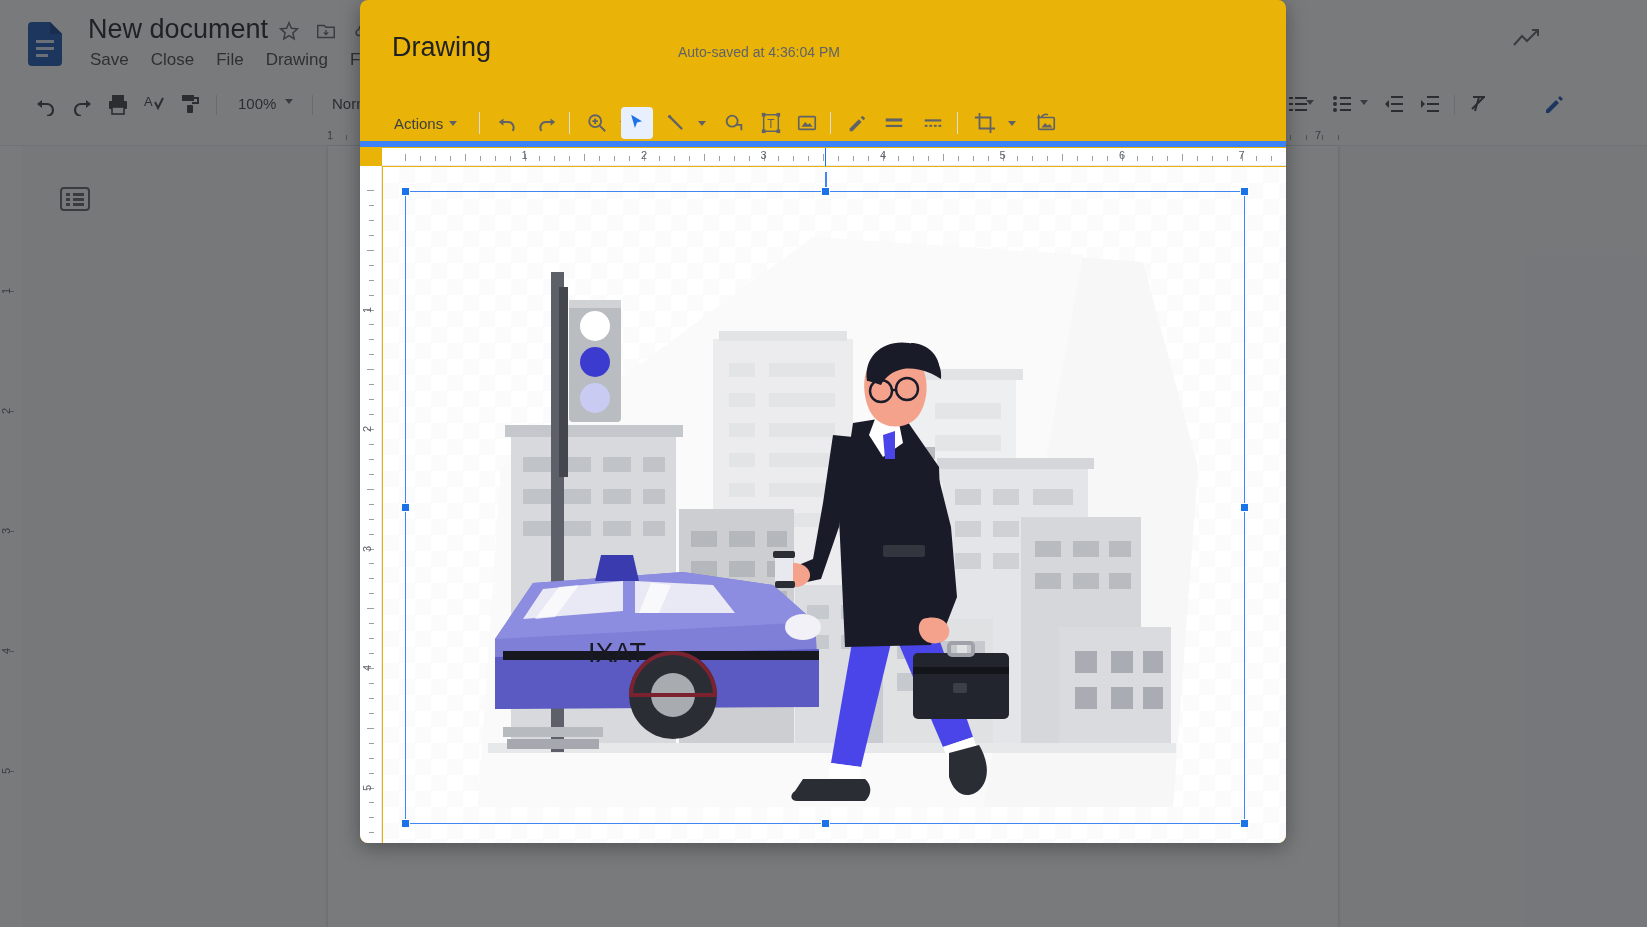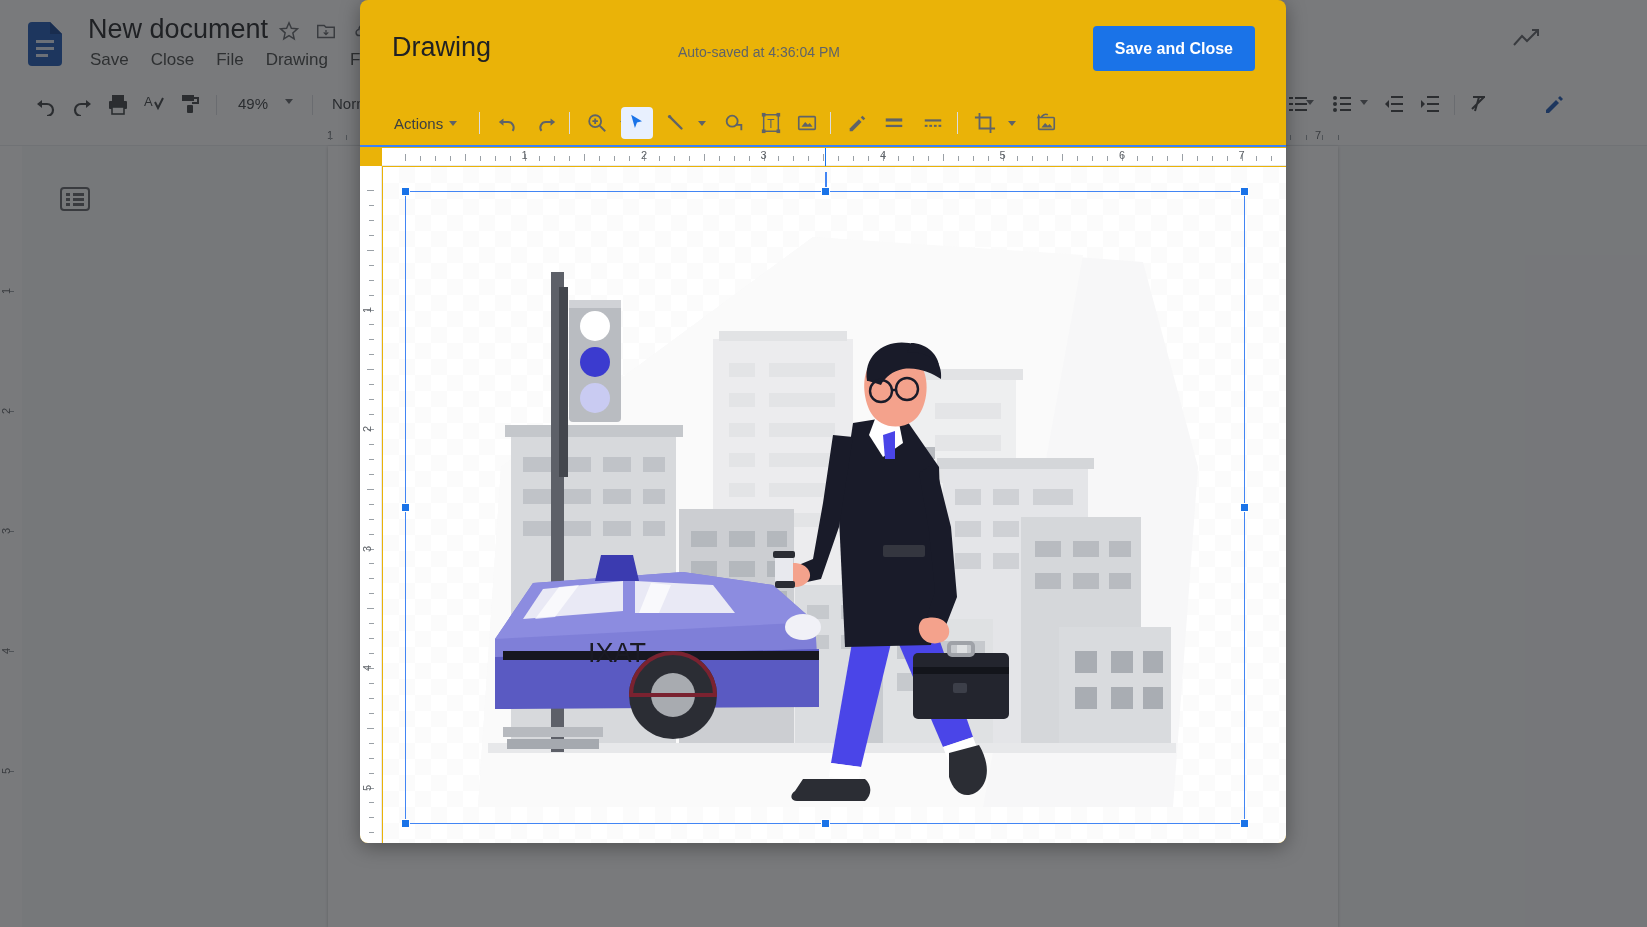--- a/index.html
+++ b/index.html
@@ -60,21 +60,21 @@
   .save-close {
     position: absolute; right: 31px; top: 26px;
     height: 45px; padding: 0 22px;
     background: #1a73e8; color: #fff;
     border: none; border-radius: 4px;
     font-size: 16px; font-weight: bold;
     font-family: "Liberation Sans", sans-serif;
     cursor: pointer;
   }
 
-  .draw-toolbar { position: relative; height: 47px; border-bottom: 2px solid #3b82f6; }
+  .draw-toolbar { position: relative; height: 47px; border-bottom: 6px solid #3b82f6; }
   .dt-item { position: absolute; top: 7px; height: 32px; display: flex; align-items: center; justify-content: center; border-radius: 4px; cursor: pointer; }
   .dt-actions { left: 28px; padding: 0 6px; font-size: 15px; color: #3c4043; gap: 6px; }
   .dt-ico { width: 32px; }
   .dt-car { width: 16px; }
   .dt-sep { position: absolute; top: 12px; width: 1px; height: 22px; background: #dadce0; }
   .dt-active { background: #e8f0fe; }
 
   .draw-ruler-h { position: absolute; top: 148px; left: 22px; width: 904px; height: 18px; background: #fff; border-bottom: 1px solid #e8eaed; }
   .draw-ruler-v { position: absolute; top: 166px; left: 0px; width: 22px; height: 677px; background: #fff; border-right: 1px solid #e8eaed; }
   .drt-h { position: absolute; top: 8px; width: 1px; height: 5px; background: #9aa0a6; }
@@ -154,21 +154,21 @@
     <svg class="tb-ico" style="left:142px" viewBox="0 0 24 24">
         <text x="2" y="14" font-size="13" fill="#3c4043" font-family="Liberation Sans">A</text>
         <path d="M13 10l3 6 5-10" stroke="#3c4043" stroke-width="2" fill="none"></path>
       </svg>
     <svg class="tb-ico" style="left:178px" viewBox="0 0 24 24">
         <rect x="4" y="3" width="12" height="6" fill="#3c4043"></rect>
         <path d="M16 6h4v5h-6" stroke="#3c4043" stroke-width="2" fill="none"></path>
         <rect x="9" y="13" width="6" height="8" rx="1" fill="#3c4043"></rect>
       </svg>
     <div class="tb-sep" style="left:216px"></div>
-    <div class="tb-zoom">49%</div>
+    <div class="tb-zoom">100%</div>
     <div class="tb-zoom-car caret"></div>
     <div class="tb-sep" style="left:312px"></div>
     <div class="tb-style">Normal text</div>
 
     <svg class="tb-ico" style="left:1286px" viewBox="0 0 24 24">
         <rect x="3" y="5" width="4" height="2" fill="#3c4043"></rect>
         <rect x="9" y="5" width="12" height="2" fill="#3c4043"></rect>
         <rect x="3" y="11" width="4" height="2" fill="#3c4043"></rect>
         <rect x="9" y="11" width="12" height="2" fill="#3c4043"></rect>
         <rect x="3" y="17" width="4" height="2" fill="#3c4043"></rect>
@@ -303,21 +303,20 @@
   </div>
 </div>
 
 <div id="scrim"></div>
 
 <div id="drawing-modal">
 
   <div class="modal-header">
     <div class="modal-title">Drawing</div>
     <div class="autosave">Auto-saved at 4:36:04 PM</div>
-    <button class="save-close">Save and Close</button>
   </div>
 
   <div class="draw-toolbar">
     <div class="dt-item dt-actions">
       <span>Actions</span>
       <span class="caret"></span>
     </div>
     <div class="dt-sep" style="left:119px"></div>
 
     <div class="dt-item dt-ico" style="left:132px">

